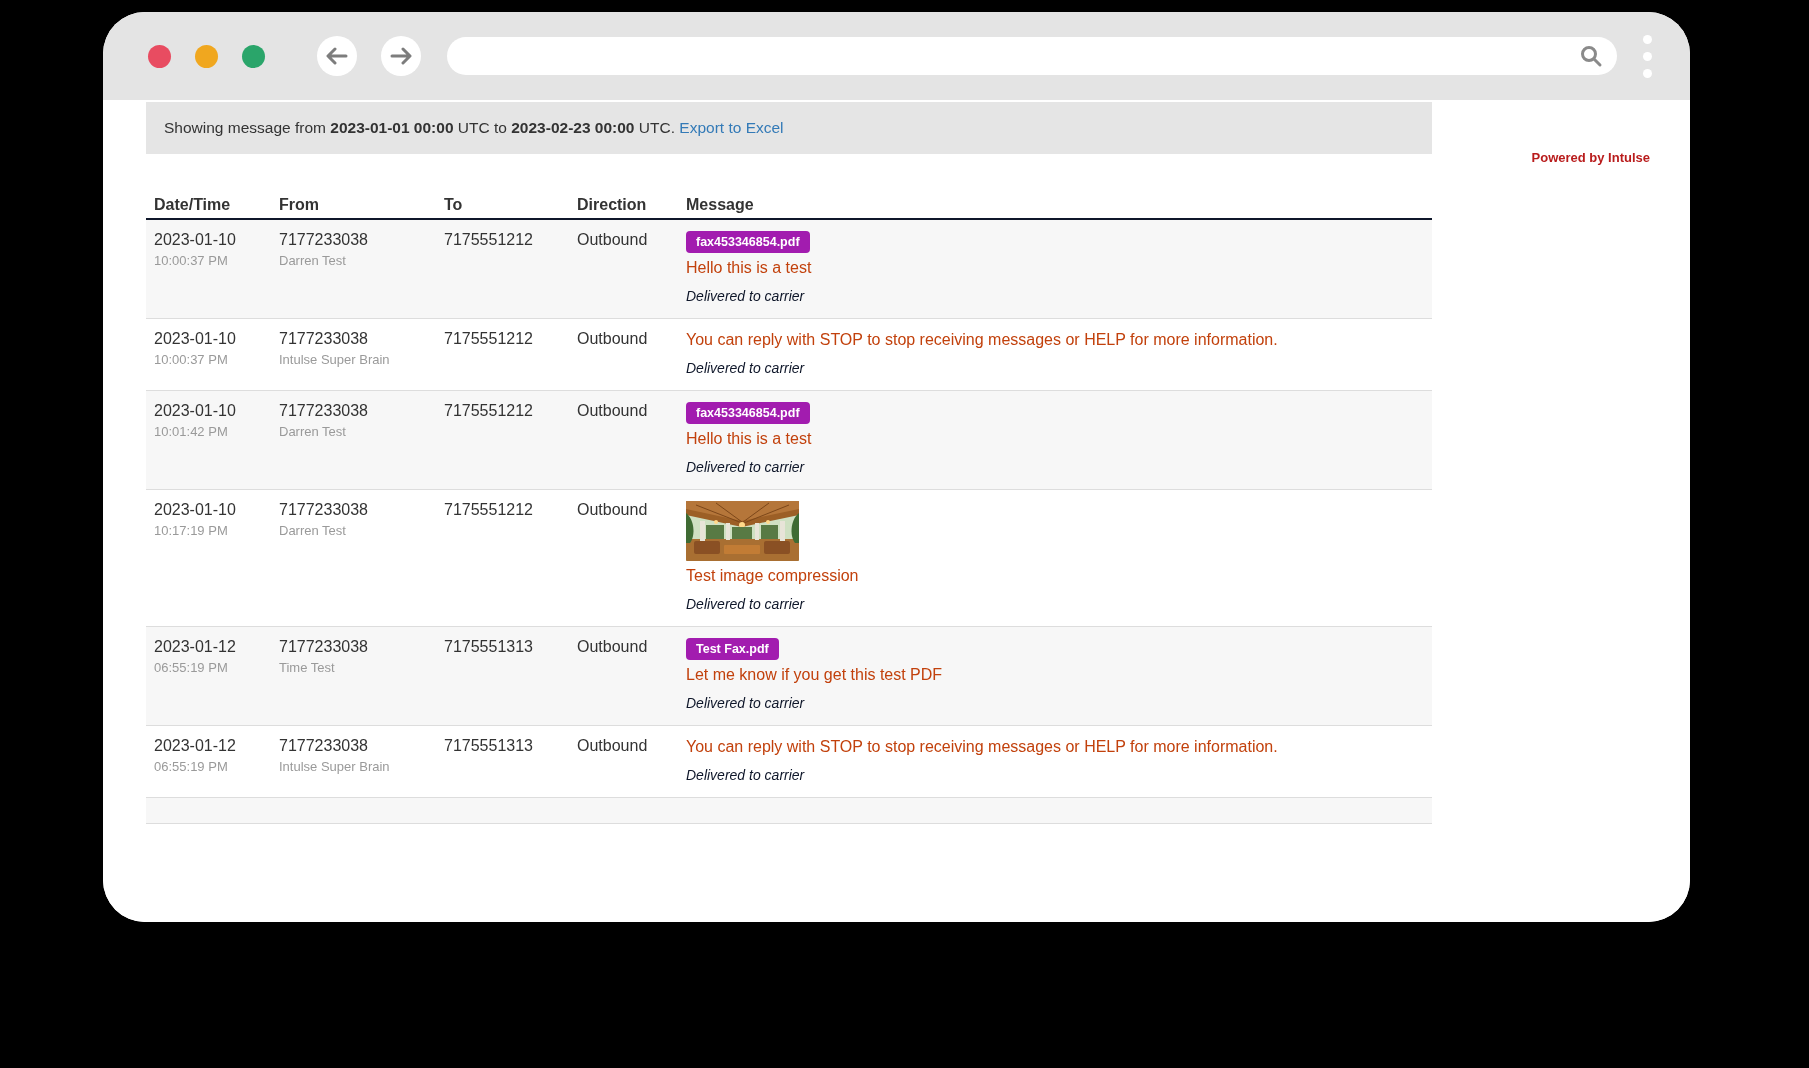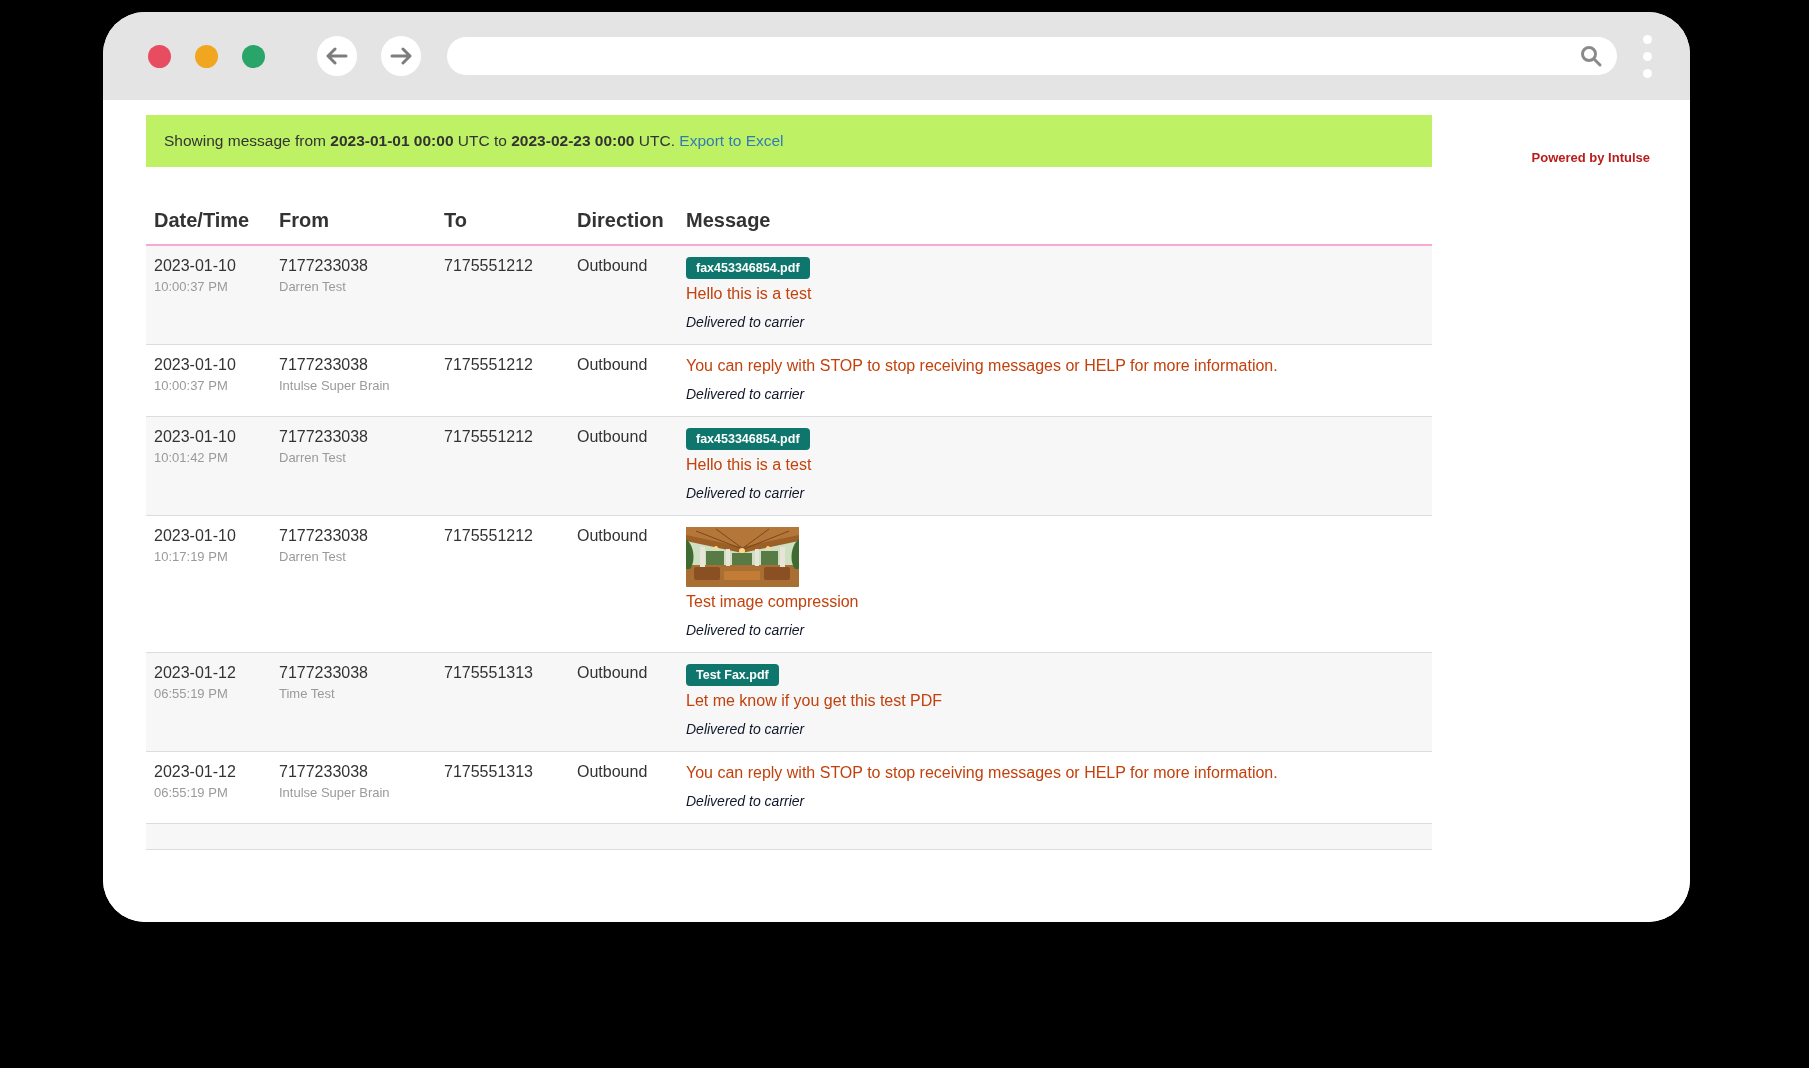--- a/index.html
+++ b/index.html
@@ -24,35 +24,35 @@
     font-size: 16px; color: #333; padding: 0 50px 0 20px; font-family: "Liberation Sans", sans-serif; }
   .search-ic { position: absolute; right: 14px; top: 7px; }
   .kebab { margin-left: 22px; display: flex; flex-direction: column; gap: 8px; padding: 4px; }
   .kebab i { width: 9px; height: 9px; border-radius: 50%; background: #fff; display: block; }
 
   
   .content { position: relative; height: 822px; padding-left: 43px; background: #fff; overflow: hidden; }
   .powered { position: absolute; top: 50px; right: 40px; font-size: 13px; font-weight: bold; color: #b91c1c; }
   .page-title { padding-top: 55px; font-size: 38px; font-weight: 400; color: #333; letter-spacing: 0; }
 
-  .banner { margin-top: 15px; width: 1286px; background: #bef264; padding: 17px 18px; font-size: 15.5px;
+  .banner { margin-top: 2px; width: 1286px; background: #e5e5e5; padding: 17px 18px; font-size: 15.5px;
     color: #333; }
   .banner b { font-weight: bold; }
   .banner a { color: #337ab7; text-decoration: none; cursor: pointer; }
 
   .table-wrap { width: 1286px; margin-top: 36px; }
   table { width: 100%; border-collapse: collapse; table-layout: fixed; color: #333; }
-  th { text-align: left; font-size: 20px; font-weight: bold; padding: 6px 8px 12px 8px;
-    border-bottom: 2px solid #f9a8d4; }
+  th { text-align: left; font-size: 16px; font-weight: bold; padding: 6px 8px 4px 8px;
+    border-bottom: 2px solid #0f172a; }
   tbody tr { border-bottom: 1px solid #ddd; }
   tbody tr:nth-child(odd) { background: #f7f7f7; }
   td { vertical-align: top; padding: 11px 8px 14px 8px; font-size: 16px; }
   .main { display: block; color: #333; }
   .sub { display: block; color: #9a9a9a; font-size: 13px; margin-top: 4px; }
-  .badge { display: inline-block; background: #0f766e; color: #fff; font-weight: bold;
+  .badge { display: inline-block; background: #a21caf; color: #fff; font-weight: bold;
     font-size: 12.5px; padding: 4px 10px; border-radius: 4px; margin-bottom: 5px; cursor: pointer; }
   .msg-text { font-size: 16px; color: #c2410c; margin-top: 1px; }
   .msg-status { font-style: italic; color: #0f172a; font-size: 14px; margin-top: 11px; }
   .thumb { display: block; margin-bottom: 6px; border-radius: 1px; cursor: pointer; }
 </style>
 </head>
 <body>
 
 <div class="browser-window">
 

